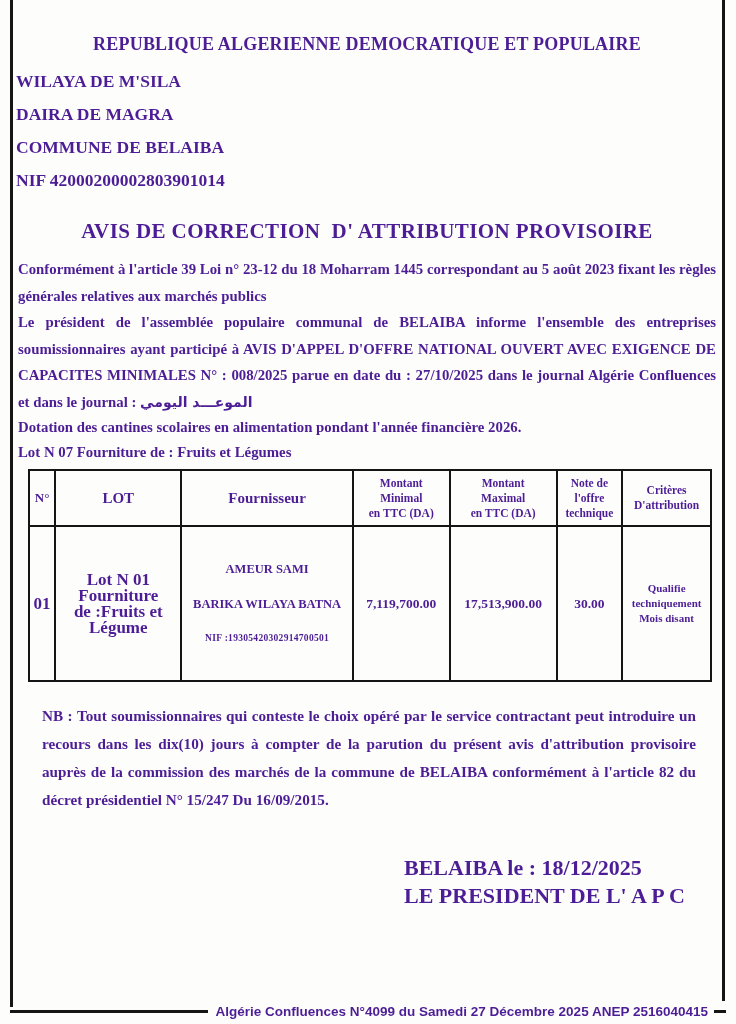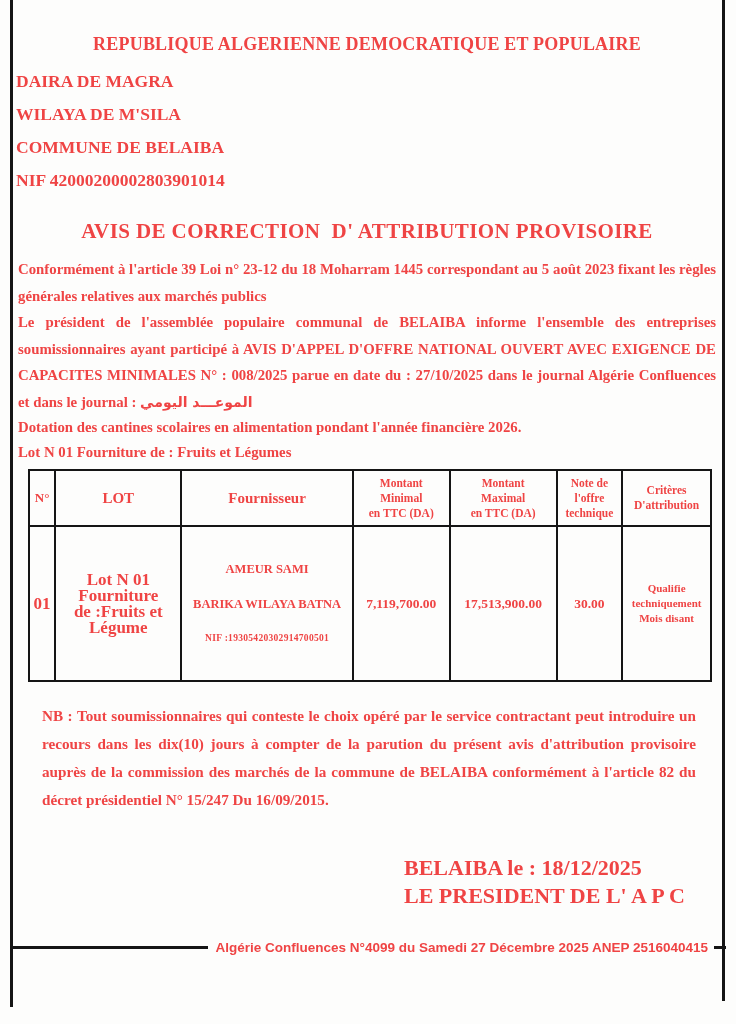--- a/index.html
+++ b/index.html
@@ -1,18 +1,18 @@
 <!DOCTYPE html>
 <html><head>
 <meta charset="utf-8">
 <style>
   html,body{margin:0;padding:0;background:#e8e8e8;}
   .page{
     position:relative;width:736px;height:1024px;margin:0 auto;
-    background:#fdfdfc;color:#ef4444;overflow:hidden;
+    background:#fdfdfc;color:#4c1d95;overflow:hidden;
     font-family:"Liberation Serif", serif;font-weight:bold;
   }
   .border-left{position:absolute;left:10px;top:0;width:3px;height:1007px;background:#151515;}
   .border-right{position:absolute;left:722px;top:0;width:3px;height:1001px;background:#151515;}
   .content{position:absolute;left:16px;top:0;width:702px;}
   .republic{margin-top:34px;text-align:center;font-size:18px;letter-spacing:0.2px;}
   .agency{margin-top:10px;font-size:17.5px;line-height:33px;}
   .doc-title{margin-top:22px;text-align:center;font-size:21px;letter-spacing:0.4px;white-space:pre-wrap;}
   .para{font-size:14.8px;line-height:26.5px;text-align:justify;margin:0 2px 0 2px;}
   .p1{margin-top:12px;}
@@ -42,54 +42,54 @@
   .c-lot{font-size:17px;line-height:16px;}
   .c-money{font-size:13.5px;margin-top:16px;}
   .c-note{font-size:13.5px;}
   .c-crit{font-size:11px;line-height:15px;}
   .four-name{font-size:12.5px;line-height:17px;}
   .four-loc{font-size:12.5px;line-height:17px;}
   .four-nif{font-size:9.5px;line-height:15px;letter-spacing:0.3px;}
   .nb{margin:20px 22px 0 26px;font-size:15.2px;line-height:28px;text-align:justify;}
   .signature{margin-top:40px;margin-left:388px;font-size:22px;line-height:28px;}
   .footer{
-    position:absolute;left:10px;top:940px;width:716px;
+    position:absolute;left:10px;top:1004px;width:716px;
     display:flex;align-items:center;
     font-family:"Liberation Sans", sans-serif;font-weight:bold;font-size:13.5px;
   }
   .footer .rule{flex:1;height:3px;background:#151515;margin-right:8px;}
   .footer .dash{width:12px;height:3px;background:#151515;margin-left:6px;}
 </style>
 </head>
 <body>
 
 <div class="page">
   <div class="border-left"></div>
   <div class="border-right"></div>
 
   <div class="content">
 
     <div class="republic">REPUBLIQUE ALGERIENNE DEMOCRATIQUE ET POPULAIRE</div>
 
     <div class="agency">
+      <div>WILAYA DE M'SILA</div>
       <div>DAIRA DE MAGRA</div>
-      <div>WILAYA DE M'SILA</div>
       <div>COMMUNE DE BELAIBA</div>
       <div>NIF 42000200002803901014</div>
     </div>
 
     <div class="doc-title">AVIS DE CORRECTION  D' ATTRIBUTION PROVISOIRE</div>
 
     <p class="para p1">Conformément à l'article 39 Loi n° 23-12 du 18 Moharram 1445 correspondant au 5 août 2023 fixant les règles générales relatives aux marchés publics</p>
 
     <p class="para"><span>Le président de l'assemblée populaire communal de BELAIBA informe  l'ensemble des entreprises soumissionnaires ayant participé à AVIS D'APPEL D'OFFRE NATIONAL OUVERT AVEC EXIGENCE DE CAPACITES MINIMALES N° : 008/2025  parue en date du  : 27/10/2025  dans le journal  Algérie Confluences et dans  le journal : </span><span class="arabic">الموعـــد اليومي</span></p>
 
 
     <p class="p-tight">Dotation des cantines scolaires en alimentation pondant l'année financière 2026.</p>
-    <p class="p-tight">Lot N 01 Fourniture de : Fruits et Légumes</p>
+    <p class="p-tight">Lot N 07 Fourniture de : Fruits et Légumes</p>
 
     <table class="award">
       <colgroup>
         <col class="col-num">
           <col class="col-lot">
           <col class="col-four">
         <col class="col-min">
           <col class="col-max">
           <col class="col-note">
           <col class="col-crit">

